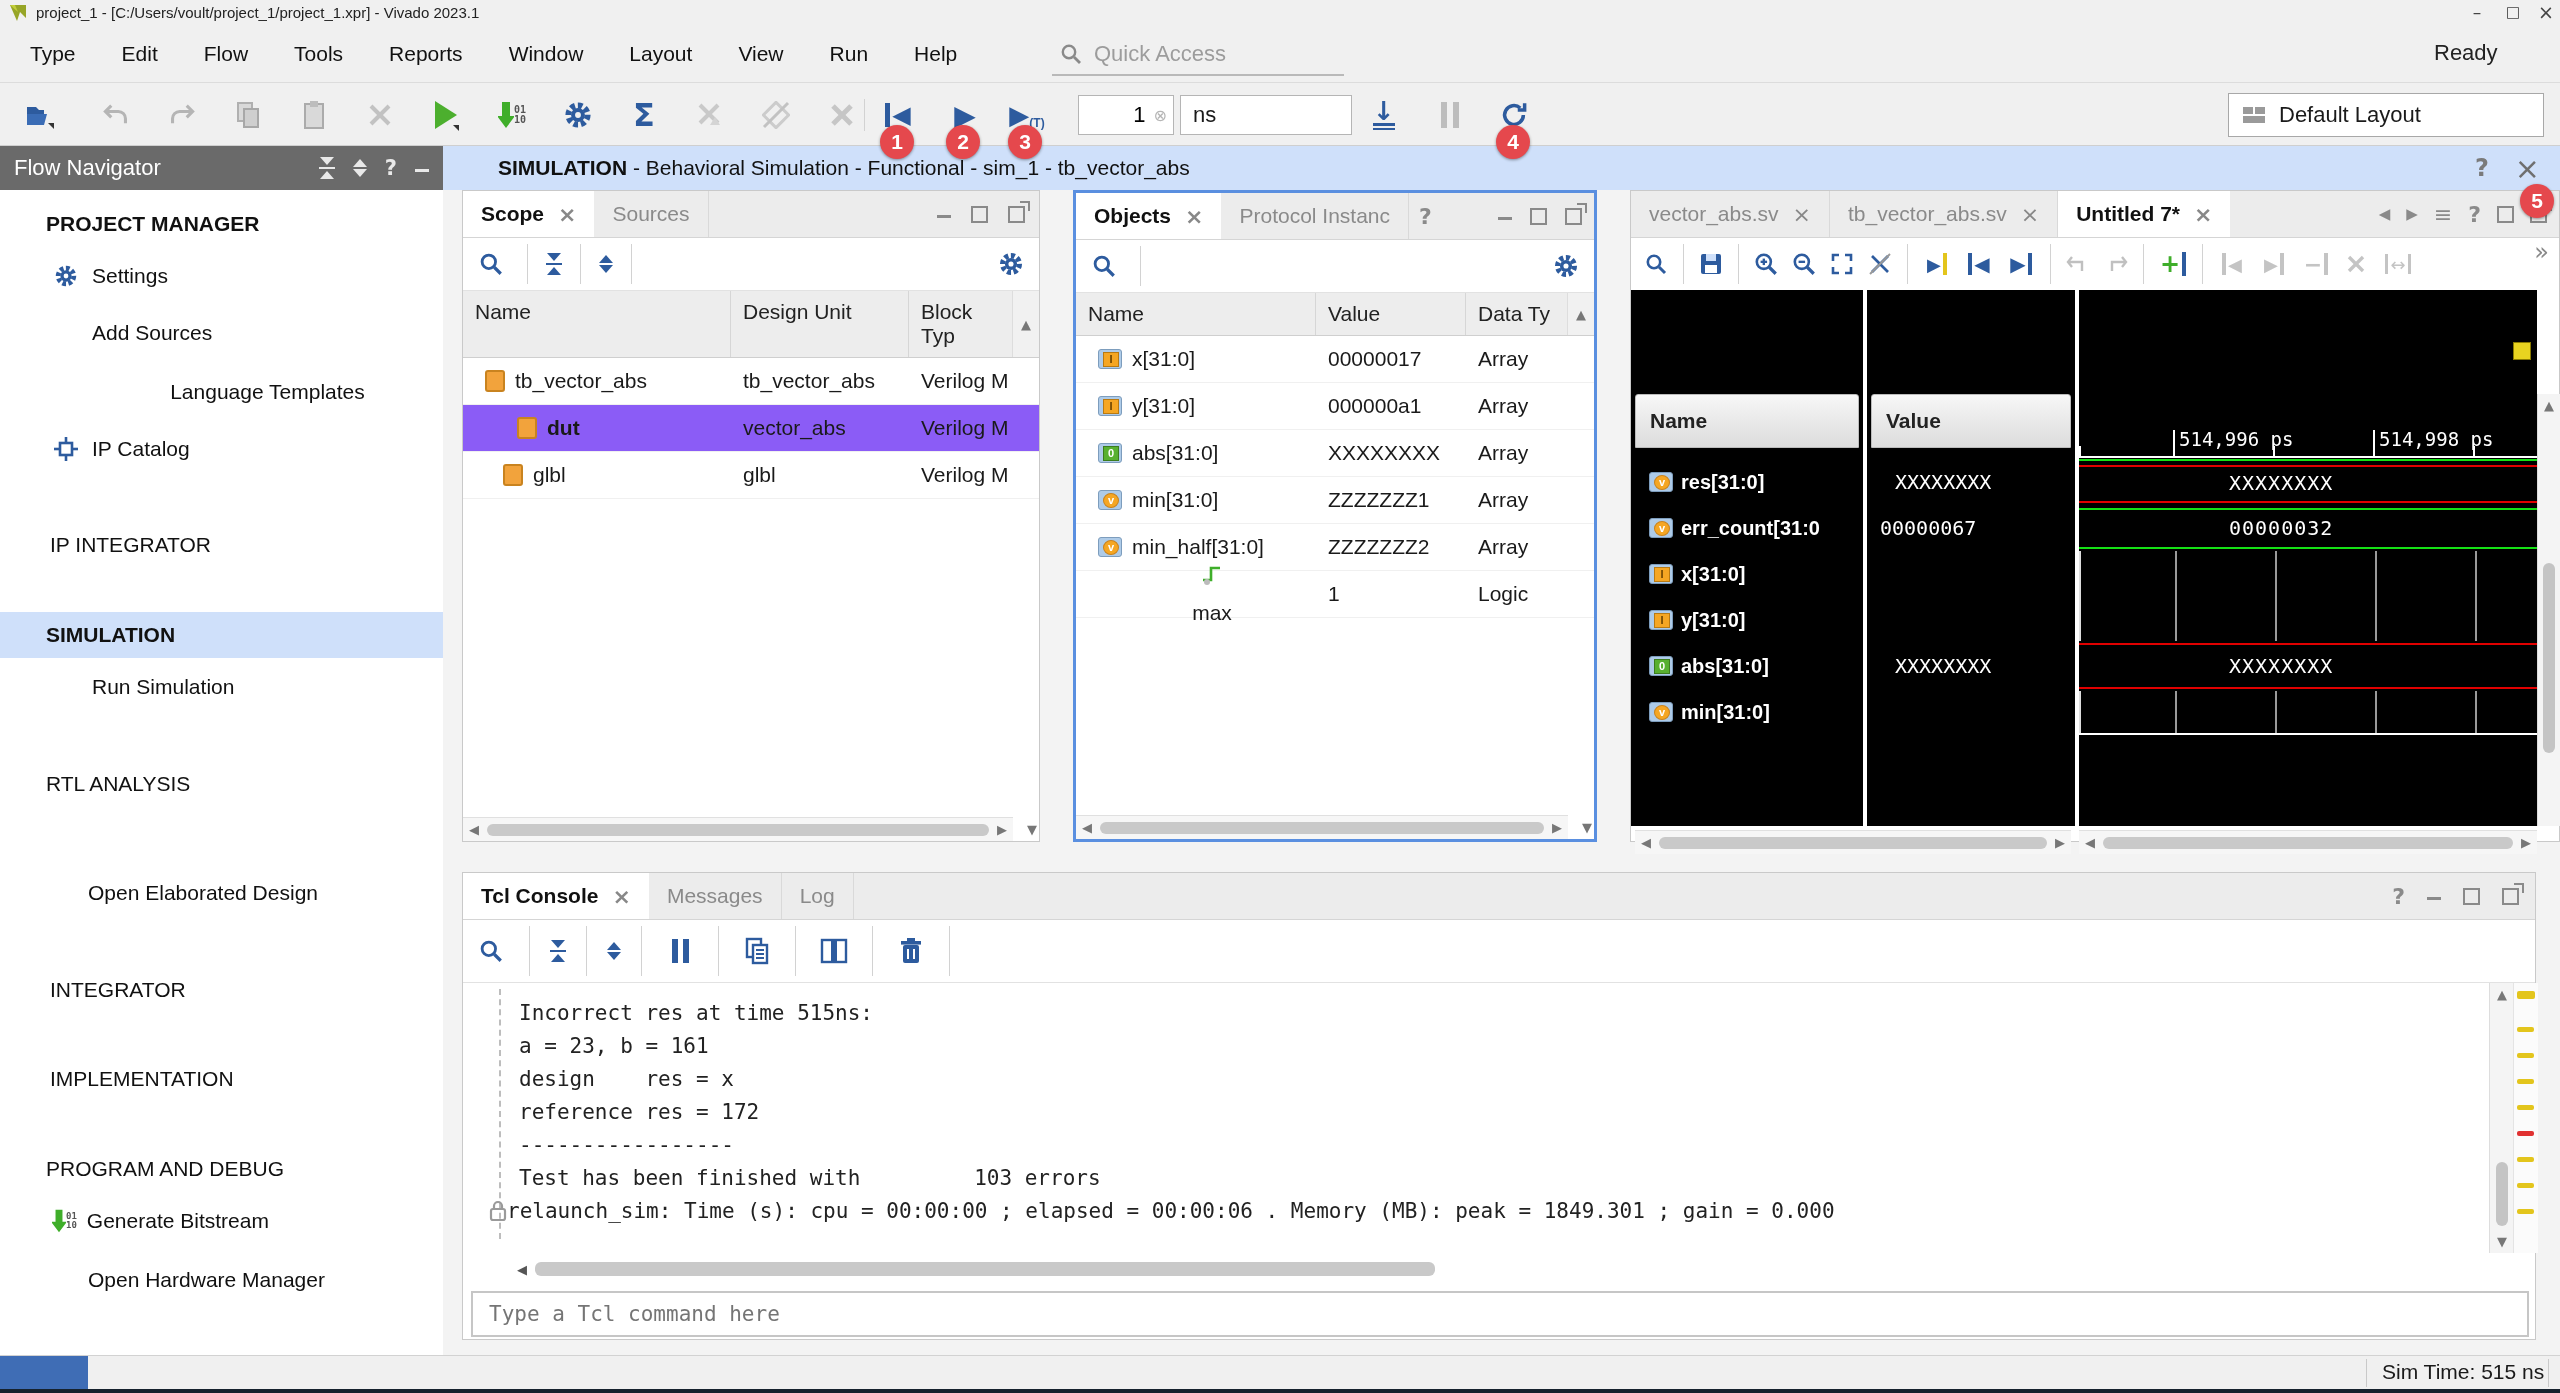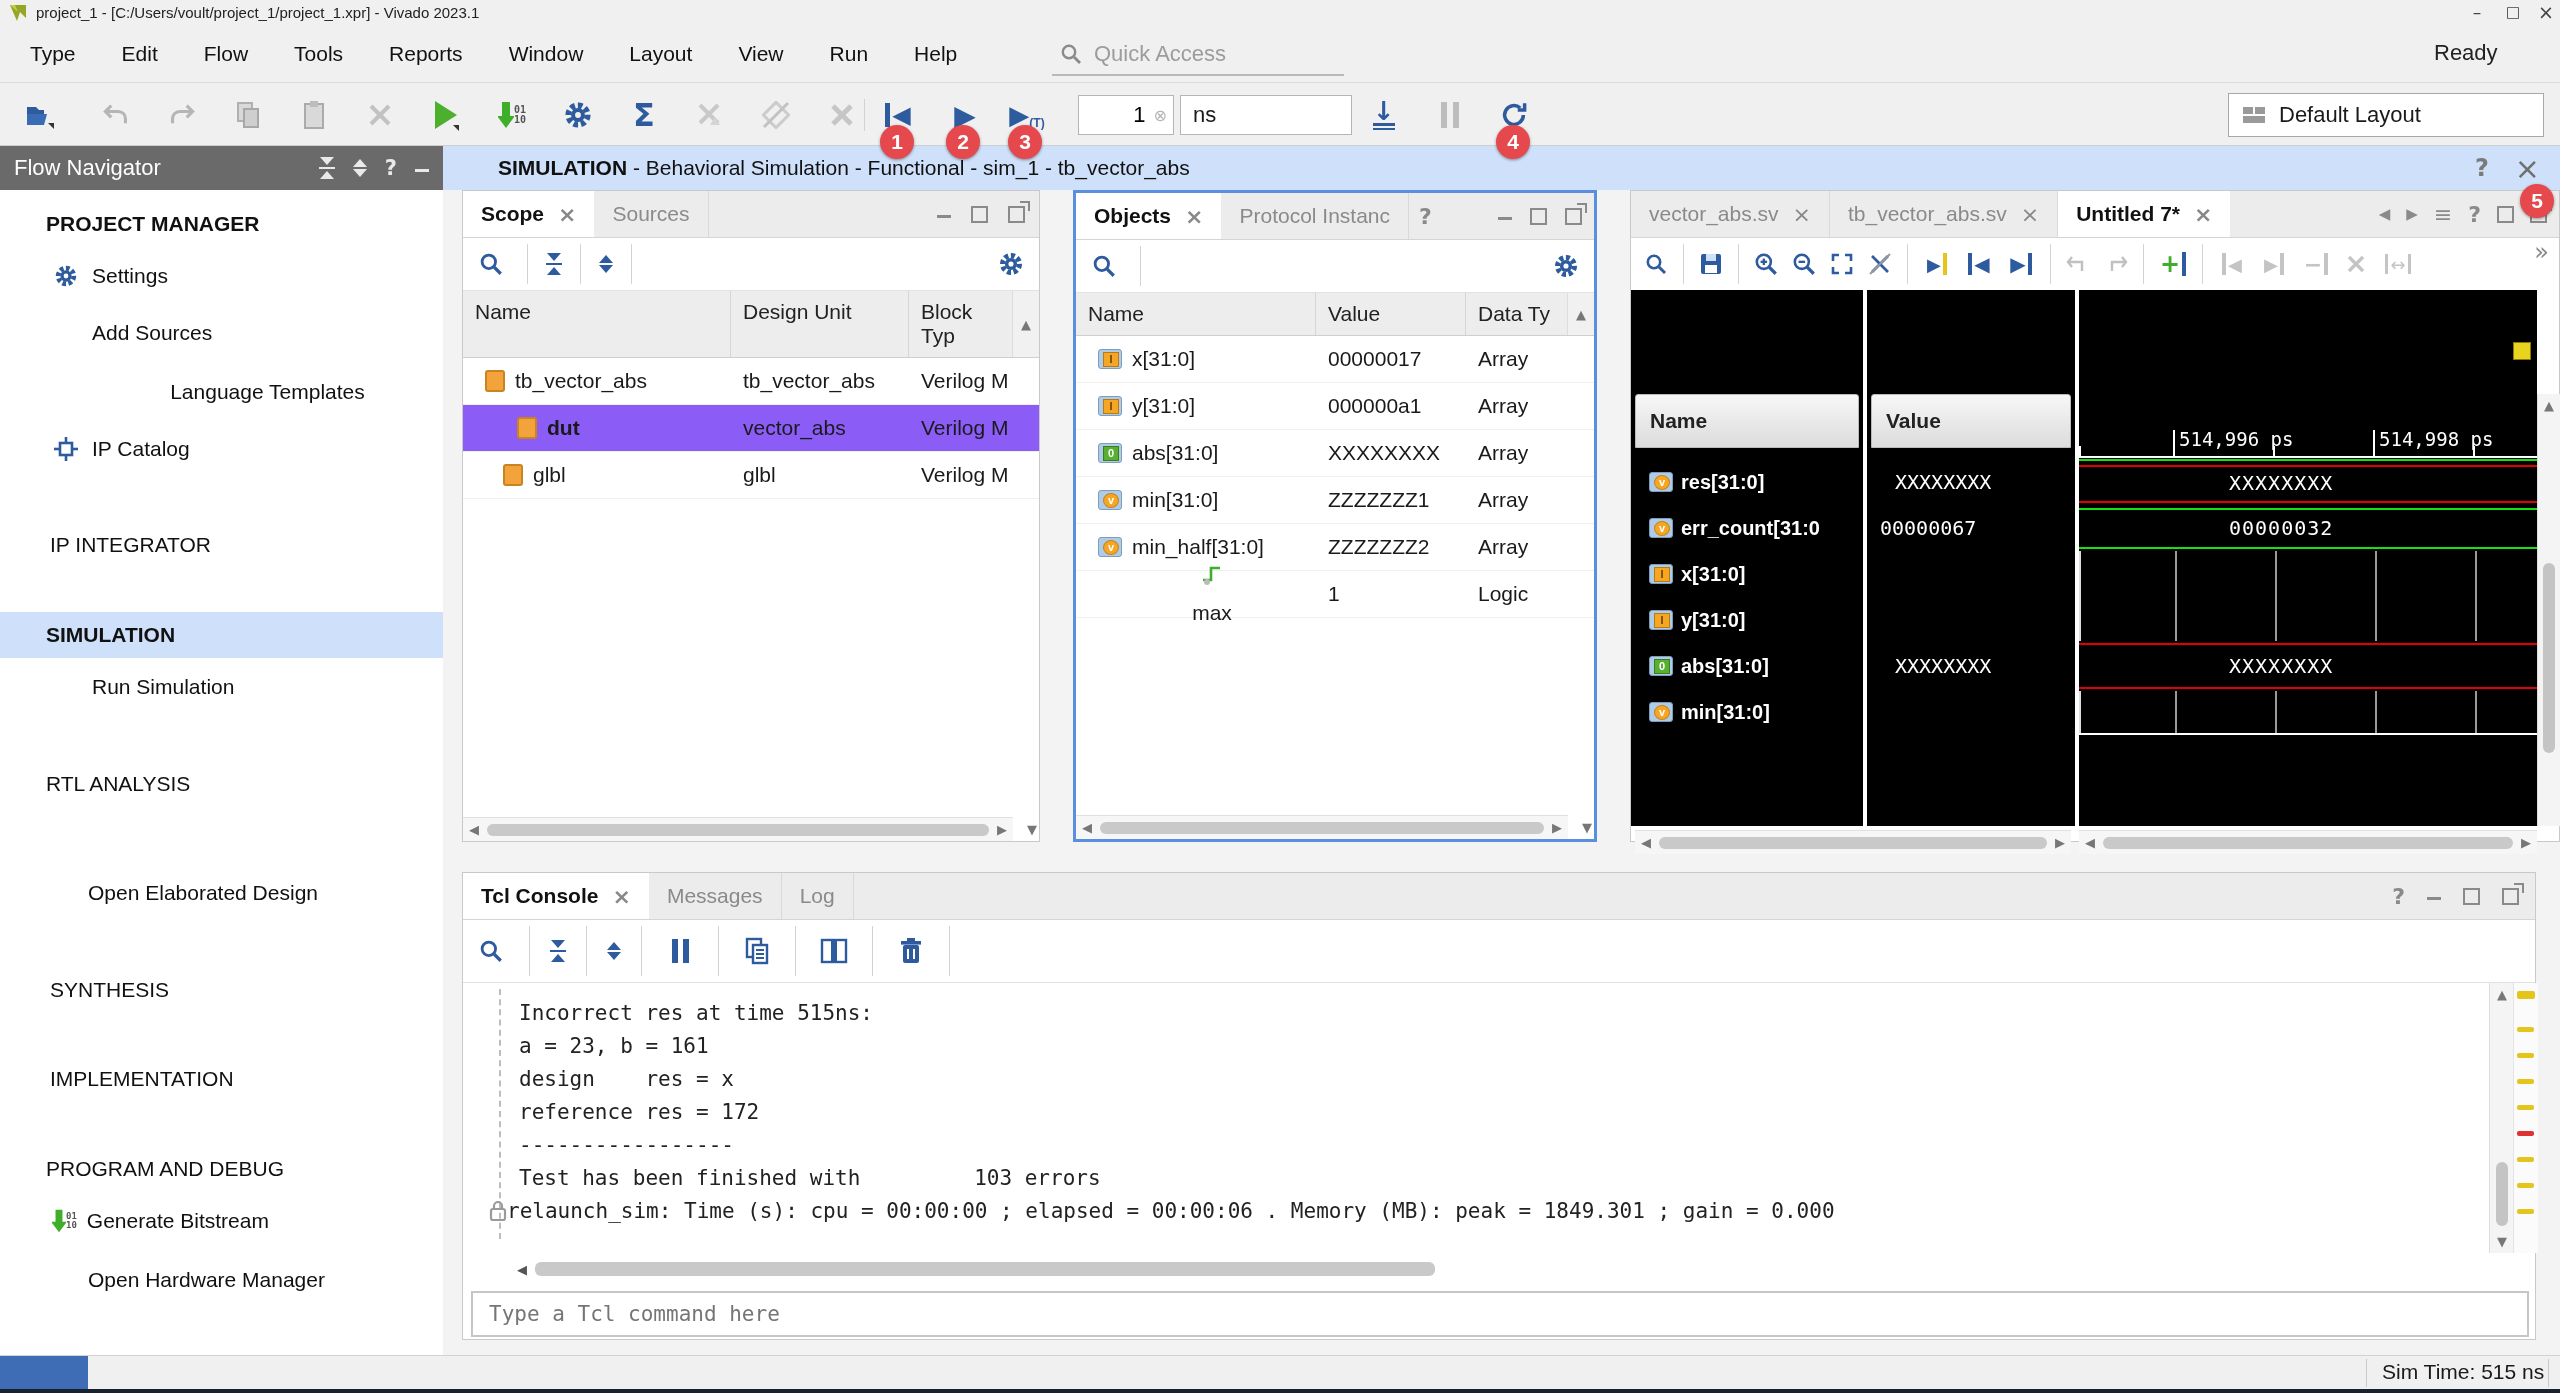--- a/index.html
+++ b/index.html
@@ -361,21 +361,21 @@
     <div class="snav section" style="top:571px;">
       <span class="chev down" style="margin-left:22px;"></span>
       <span class="lbl" style="margin-left:24px;font-weight:normal;">RTL ANALYSIS</span>
     </div>
     <div class="snav" style="top:680px;">
       <span class="chev" style="margin-left:60px;font-size:19px;"></span>
       <span class="lbl" style="margin-left:28px;">Open Elaborated Design</span>
     </div>
     <div class="snav section" style="top:777px;">
       <span class="chev" style="margin-left:22px;"></span>
-      <span class="lbl" style="margin-left:28px;font-weight:normal;">SYNTHESIS</span>
+      <span class="lbl" style="margin-left:28px;font-weight:normal;">INTEGRATOR</span>
     </div>
     <div class="snav section" style="top:866px;">
       <span class="chev" style="margin-left:22px;"></span>
       <span class="lbl" style="margin-left:28px;font-weight:normal;">IMPLEMENTATION</span>
     </div>
     <div class="snav section" style="top:956px;">
       <span class="chev down" style="margin-left:22px;"></span>
       <span class="lbl" style="margin-left:24px;font-weight:normal;">PROGRAM AND DEBUG</span>
     </div>
     <div class="snav" style="top:1008px;">

